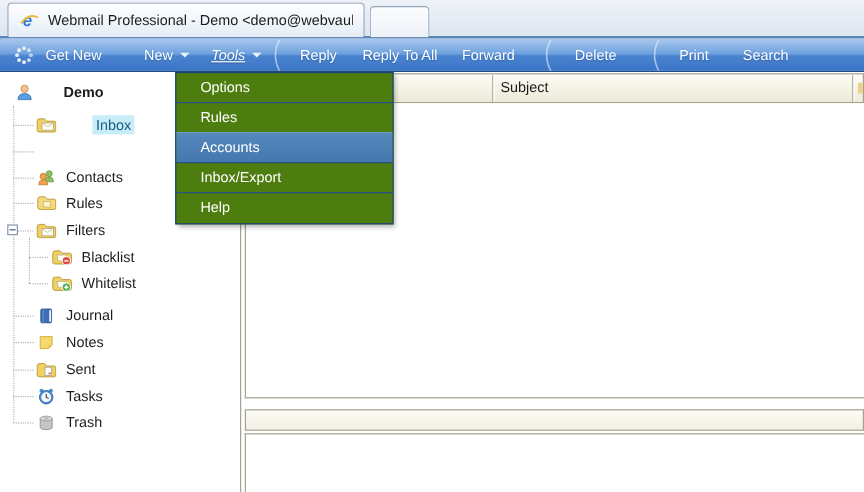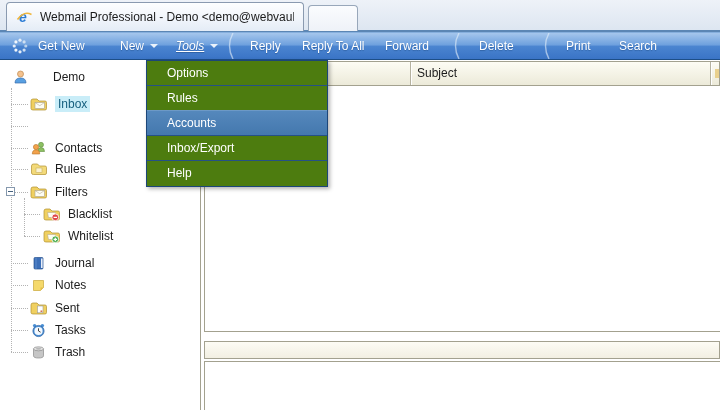--- a/index.html
+++ b/index.html
@@ -40,22 +40,22 @@
                border-bottom:1px solid #255186; cursor:pointer; }
   .menu-item:last-child { border-bottom:none; }
   .menu-item.hl { background:linear-gradient(#5588bc,#4478ae); border-top:1px solid #6d99c6;
                   height:26px; line-height:25px; margin-top:-1px; }
 
   
   .sidebar { position:absolute; left:0; top:60px; width:201px; bottom:0; background:#fff;
              border-right:1px solid #a3a18f; }
   .trow { position:absolute; height:22px; display:flex; align-items:center; gap:8px;
           font-size:12px; color:#1c1c1c; cursor:pointer; white-space:nowrap; }
-  .trow .lbl.sel { background:#c9edf8; color:#17607f; padding:1px 3px; }
-  .trow .lbl.acct { font-weight:normal;padding-left:16px; }
+  .trow .lbl.sel { background:#c9edf8; color:#17607f; padding:1px 3px;margin-left:22px; }
+  .trow .lbl.acct { font-weight:bold;padding-left:16px; }
   .vline { position:absolute; border-left:1px dotted #b3b3b3; width:0; }
   .hstub { position:absolute; border-top:1px dotted #b3b3b3; height:0; }
   .expbox { position:absolute; left:6px; width:9px; height:9px; background:#fff;
             border:1px solid #8598ad; z-index:2; cursor:pointer; }
   .expbox::after { content:""; position:absolute; left:1px; right:1px; top:3px;
                    border-top:1px solid #44617e; }
   .ic { width:17px; height:16px; flex:0 0 auto; }
 
   
   .list-header { position:absolute; left:204px; top:61px; right:0; height:25px;

